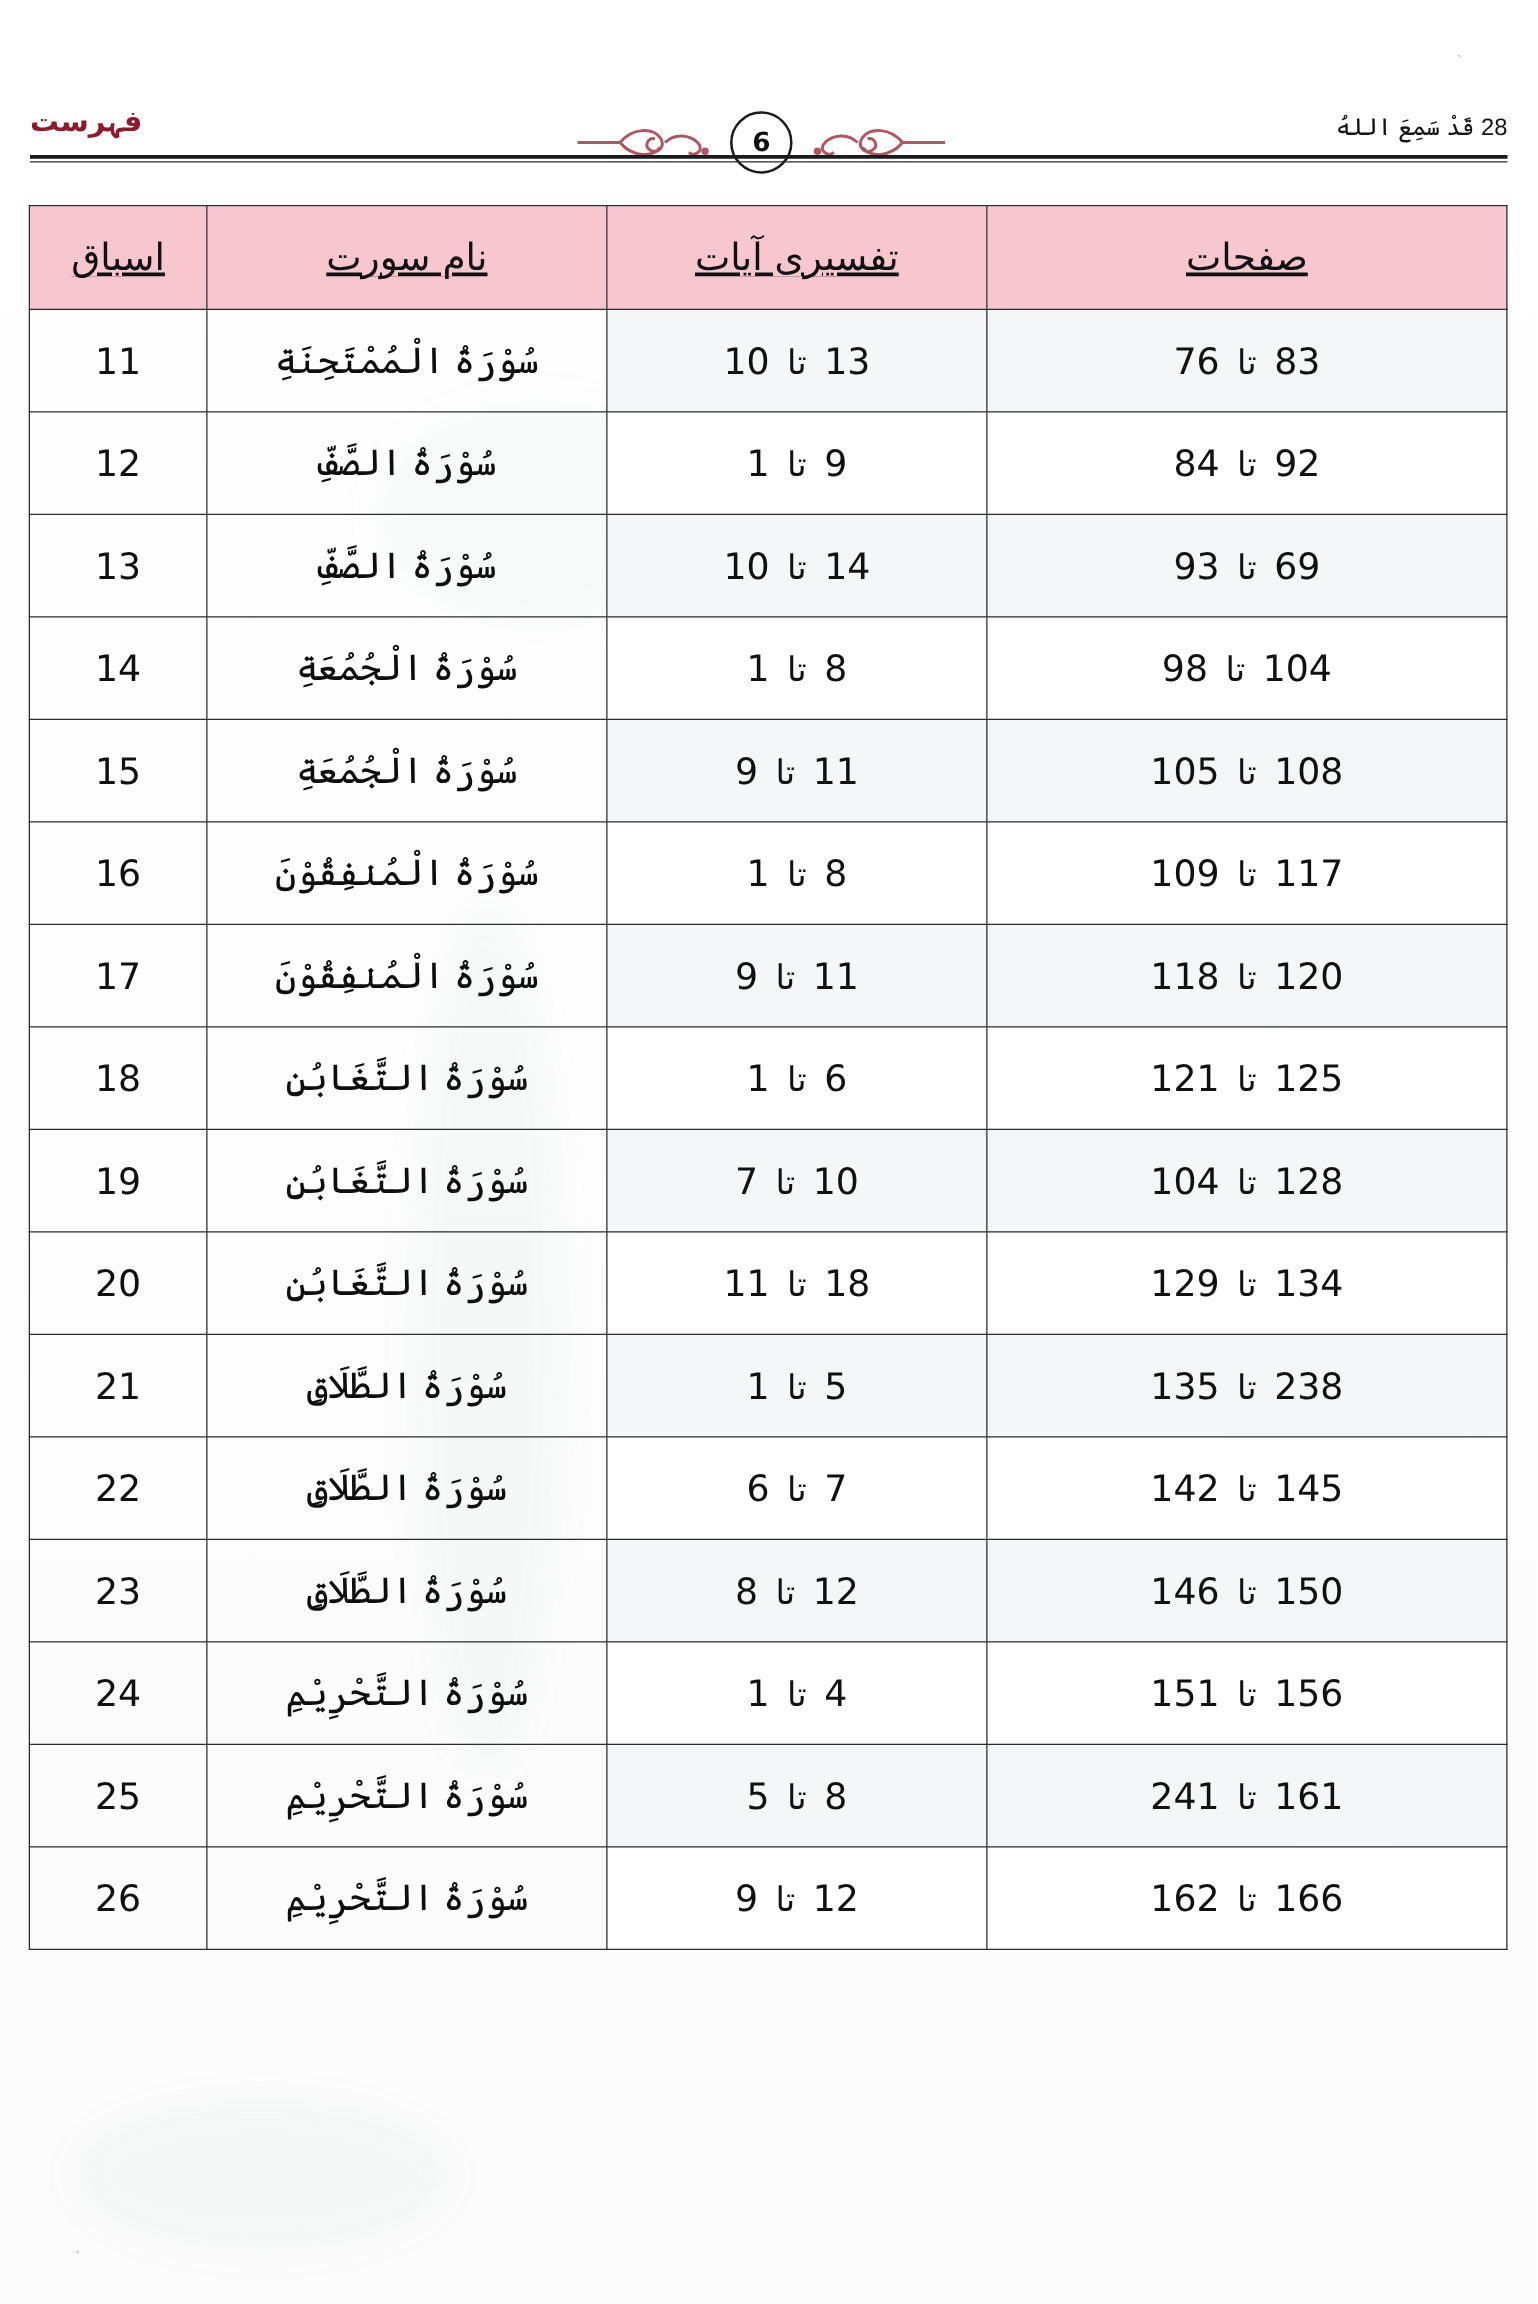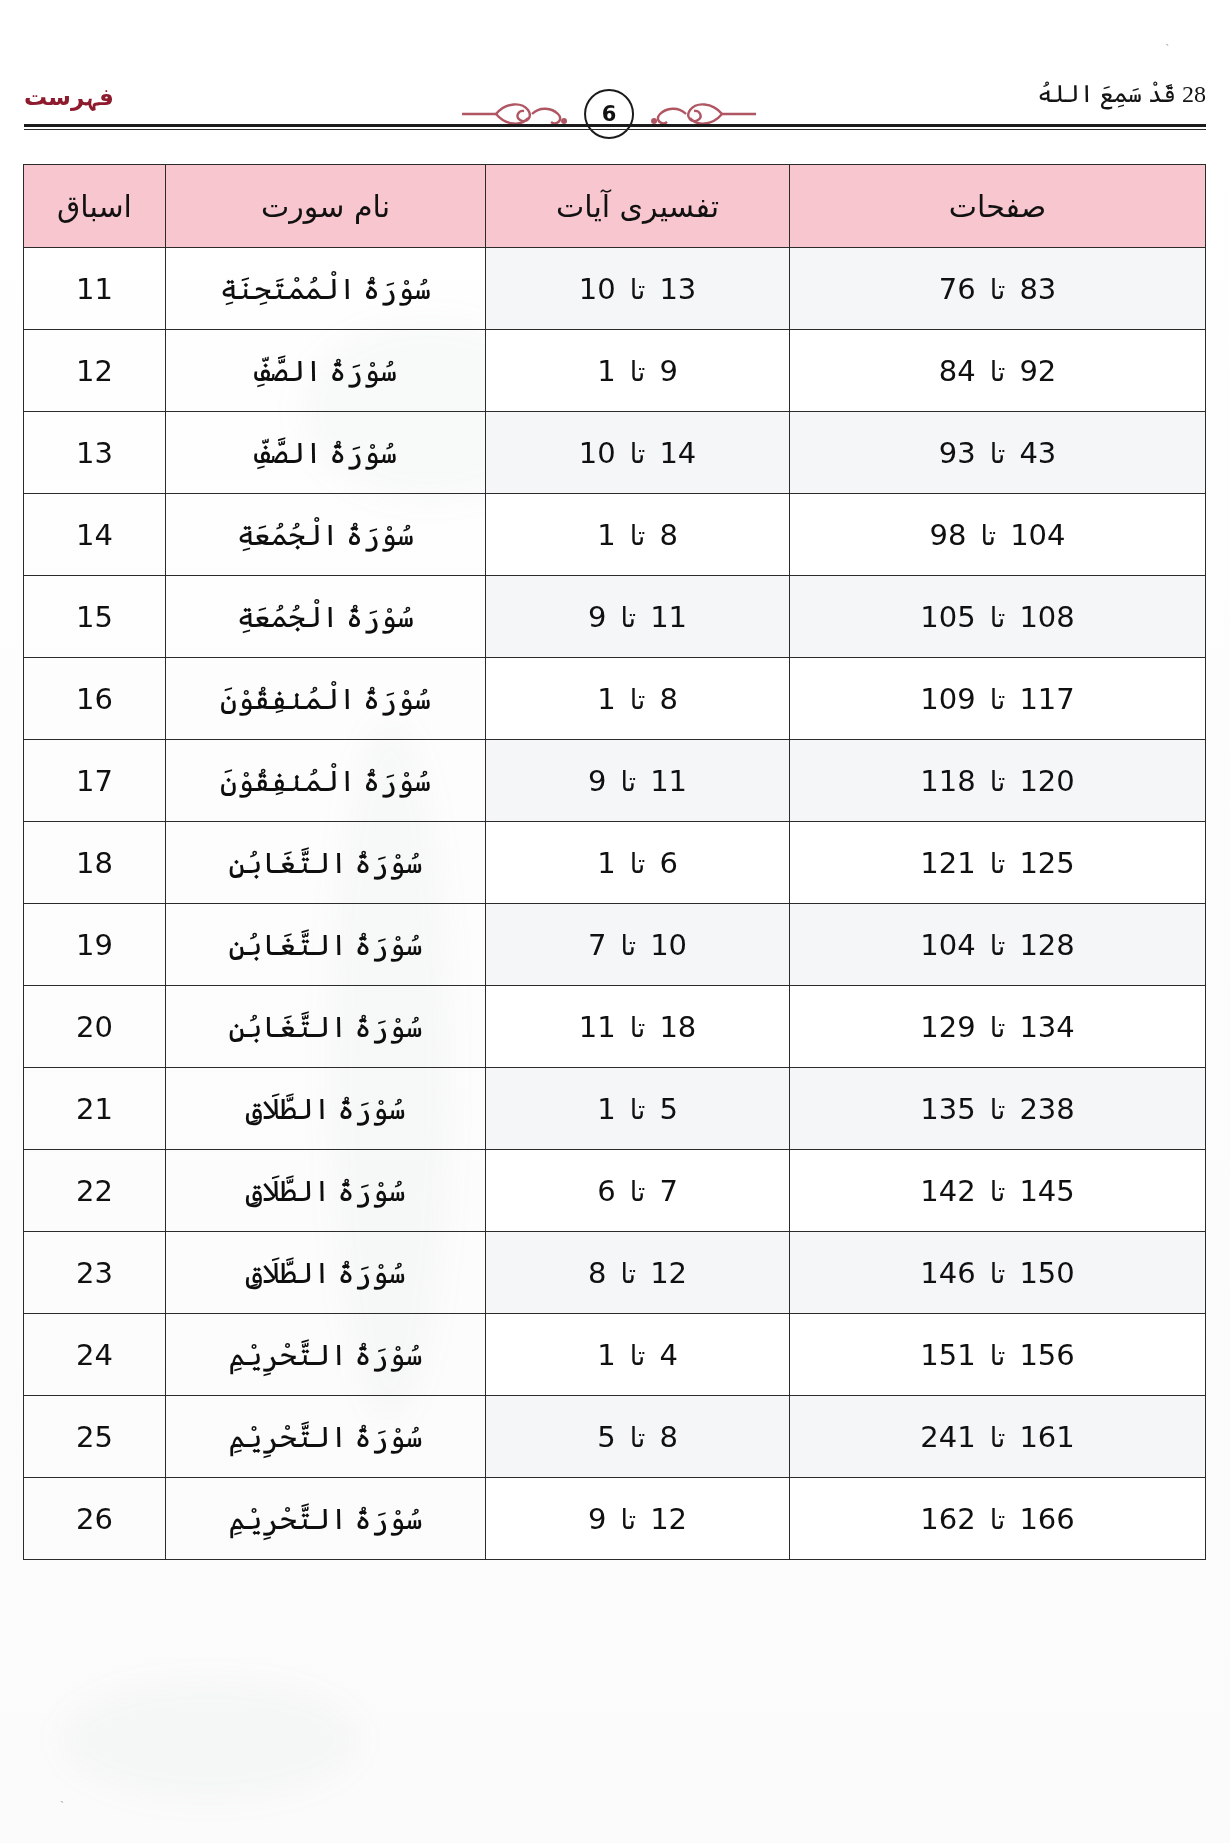--- a/index.html
+++ b/index.html
@@ -51,23 +51,23 @@
   .header-rule:after {
     content: "";
     position: absolute;
     left: 0; right: 0; top: 5px;
     height: 1px;
     background: #2a2a2a;
   }
   .hdr-right {
     position: absolute;
     right: 0;
-    top: 10px;
-    font-family: Liberation Serif, serif;
-    font-size: 24px;
+    top: 20px;
+    font-family: Liberation Sans, sans-serif;
+    font-size: 19px;
     color: #141414;
     direction: rtl;
     letter-spacing: 0.5px;
     white-space: nowrap;
   }
   .hdr-left {
     position: absolute;
     left: 0;
     top: 14px;
     font-family: "DejaVu Sans", "Liberation Sans", sans-serif;
@@ -128,20 +128,21 @@
   table.index th {
     background: #f8c6cf;
     height: 82px;
     font-weight: normal;
   }
   .th-text {
     font-family: "DejaVu Sans", "Liberation Sans", sans-serif;
     font-size: 30px;
     color: #111;
     direction: rtl;
+    text-decoration: underline;
   }
   col.c-lesson { width: 142px; }
   col.c-surah  { width: 320px; }
   col.c-ayat   { width: 304px; }
   col.c-pages  { width: 416px; }
 
   table.index tbody tr { height: 82px; }
   table.index tbody tr:nth-child(odd) td.shade { background: #f4f6f8; }
   table.index tbody tr:nth-child(even) td.shade { background: #ffffff; }
 
@@ -267,21 +268,21 @@
           <td class="shade"><span class="range">
               <span class="num">9</span>
               <span class="sep">تا</span>
               <span class="num">1</span>
             </span></td>
           <td><span class="surah">سُوْرَةُ الصَّفِّ</span></td>
           <td><span class="num">12</span></td>
         </tr>
         <tr>
           <td class="shade"><span class="range">
-              <span class="num">43</span>
+              <span class="num">69</span>
               <span class="sep">تا</span>
               <span class="num">93</span>
             </span></td>
           <td class="shade"><span class="range">
               <span class="num">14</span>
               <span class="sep">تا</span>
               <span class="num">10</span>
             </span></td>
           <td><span class="surah">سُوْرَةُ الصَّفِّ</span></td>
           <td><span class="num">13</span></td>

